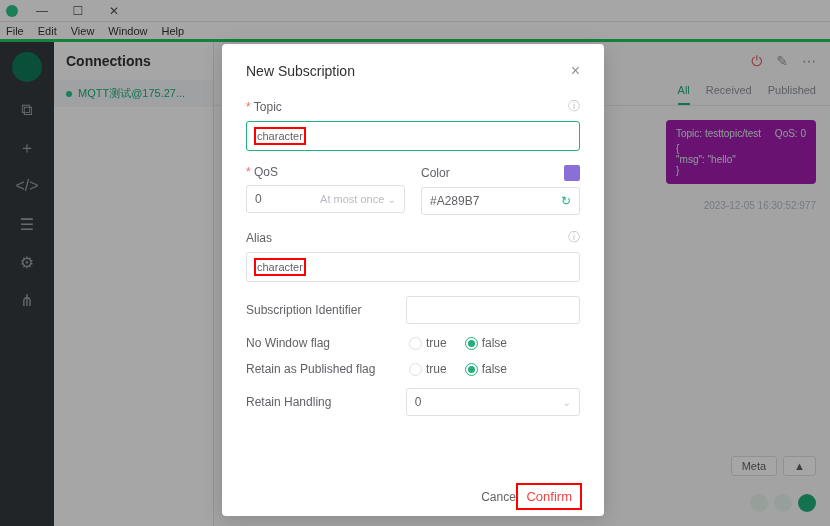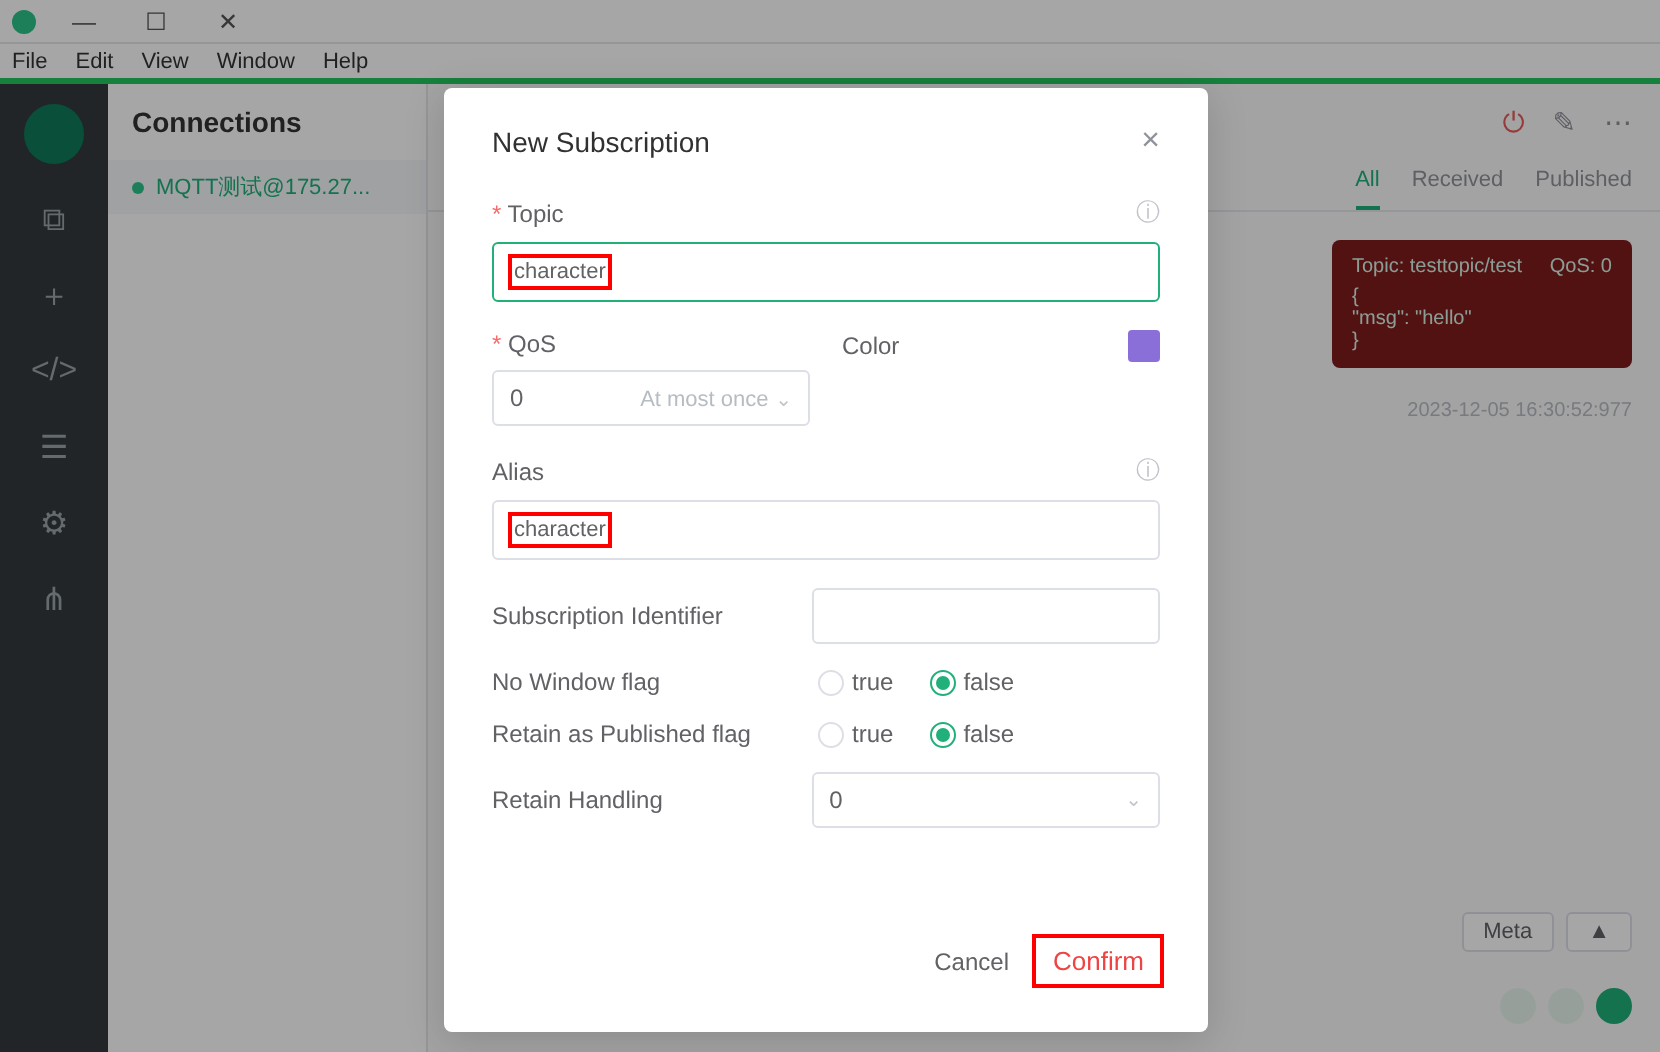--- a/index.html
+++ b/index.html
@@ -26,21 +26,21 @@
 .conn-item .dot { width: 6px; height: 6px; border-radius: 50%; background: #2bc48a; }
 
 .main { flex: 1; background: #fafbfc; position: relative; }
 .toolbar { height: 38px; display: flex; align-items: center; justify-content: flex-end; padding: 0 14px; gap: 14px; }
 .toolbar .ico { color: #909399; font-size: 14px; }
 .toolbar .power { color: #e65a5a; }
 .tabs { height: 26px; display: flex; justify-content: flex-end; gap: 16px; padding: 0 14px; font-size: 11px; border-bottom: 1px solid #e4e7ed; }
 .tabs .tab { color: #909399; padding-top:4px; }
 .tabs .tab.active { color: #21b07a; border-bottom: 2px solid #21b07a; }
 
-.msgcard { position: absolute; right: 14px; top: 78px; width: 150px; background: #7f1d1d; color: #d7f2e7; border-radius: 4px; padding: 8px 10px; font-family: monospace; font-size: 10px; }
+.msgcard { position: absolute; right: 14px; top: 78px; width: 150px; background: #a21caf; color: #d7f2e7; border-radius: 4px; padding: 8px 10px; font-family: monospace; font-size: 10px; }
 .msgcard .mh { display: flex; justify-content: space-between; margin-bottom: 4px; }
 .timestamp { position: absolute; right: 14px; top: 158px; font-size: 10px; color: #b7bcc2; }
 
 .bottombar { position: absolute; bottom: 50px; right: 14px; display: flex; gap: 6px; }
 .metabtn { border: 1px solid #dcdfe6; background: #fff; border-radius: 3px; padding: 3px 10px; font-size: 11px; color: #606266; }
 .sendrow { position: absolute; bottom: 14px; right: 14px; display: flex; gap: 6px; }
 .circ { width: 18px; height: 18px; border-radius: 50%; background: #e8f5ef; display: inline-block; }
 .circ.send { background: #21b07a; }
 
 
@@ -71,21 +71,21 @@
 .refresh { color: #21b07a; font-size: 12px; }
 
 .inlinerow { display: flex; align-items: center; gap: 18px; margin-bottom: 12px; font-size: 12px; }
 .inlinerow .lbl { width: 145px; color: #606266; }
 .radio { display: inline-flex; align-items: center; gap: 4px; font-size: 12px; color: #606266; }
 .rdot { width: 13px; height: 13px; border: 1px solid #dcdfe6; border-radius: 50%; display: inline-block; position: relative; }
 .rdot.ck { border-color: #21b07a; }
 .rdot.ck::after { content: ""; position: absolute; inset: 2px; background: #21b07a; border-radius: 50%; }
 .shortinp { width: 178px; }
 
-.dlg-foot { position: absolute; bottom: 24px; right: 24px; display: flex; gap: 14px; align-items: center; }
+.dlg-foot { position: absolute; bottom: 8px; right: 24px; display: flex; align-items: center; }
 .btn-cancel { font-size: 12px; color: #606266; background: none; border: none; cursor: pointer; }
 .btn-confirm { font-size: 13px; color: #ef4444; background: none; border: none; cursor: pointer; padding: 4px 8px; outline: 2px solid #f00; }
 </style>
 </head>
 <body>
 
 <div class="titlebar">
   <span class="logo"></span>
   <span class="winbtn">—</span>
   <span class="winbtn">☐</span>
@@ -181,20 +181,24 @@
       <div class="sel">
         <span class="selval">0</span>
         <span><span class="sub">At most once</span> <span class="chev">⌄</span></span>
       </div>
     </div>
     <div>
       <div class="lblrow">
         <span>Color</span>
         <span class="swatch"></span>
       </div>
+      <div class="sel">
+        <span>#A289B7</span>
+        <span class="refresh">↻</span>
+      </div>
     </div>
   </div>
 
   <div class="row">
     <div class="lblrow">
       <span>Alias</span>
       <span class="info">ⓘ</span>
     </div>
     <div class="txta plain">
       <span class="redbox">character</span>

